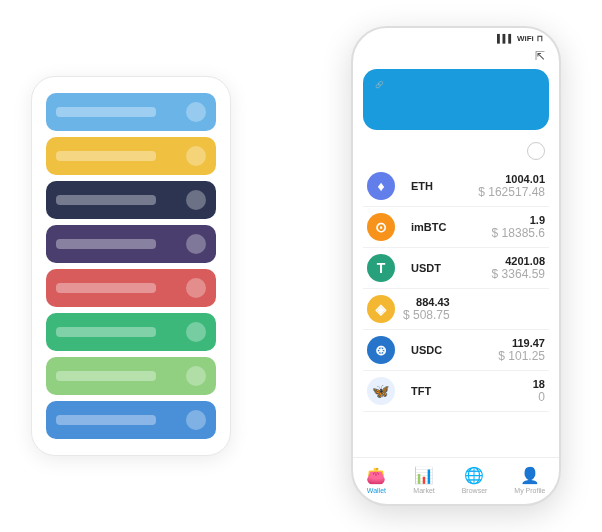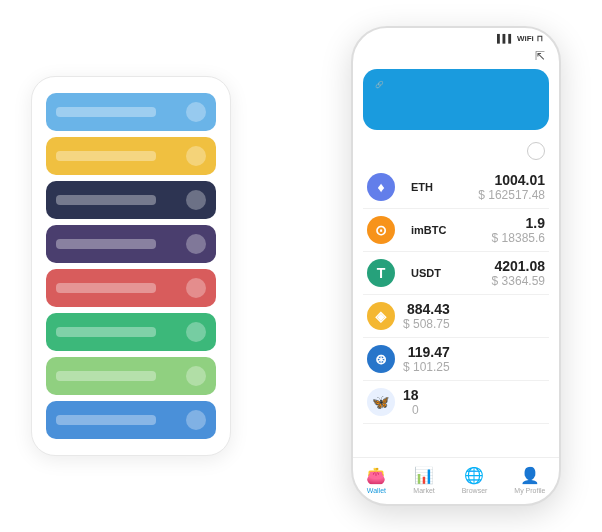--- a/index.html
+++ b/index.html
@@ -241,21 +241,21 @@
       color: #222;
       flex: 1;
       margin-left: 8px;
     }
 
     .token-amounts {
       text-align: right;
     }
 
     .token-amount {
-      font-size: 14px;
+      font-size: 11px;
       font-weight: 600;
       color: #222;
     }
 
     .token-usd {
       font-size: 12px;
       color: #aaa;
     }
 
     
@@ -398,27 +398,29 @@
         </div>
         <div class="token-item">
           <div class="token-icon" style="background: rgb(244, 183, 49); color: rgb(255, 255, 255);">◈</div>
           <div class="token-amounts">
             <div class="token-amount">884.43</div>
             <div class="token-usd">$ 508.75</div>
           </div>
         </div>
         <div class="token-item">
           <div class="token-icon" style="background: rgb(39, 117, 202); color: rgb(255, 255, 255);">⊛</div>
+          <div class="token-name">USDC</div>
           <div class="token-amounts">
             <div class="token-amount">119.47</div>
             <div class="token-usd">$ 101.25</div>
           </div>
         </div>
         <div class="token-item">
           <div class="token-icon" style="background: rgb(232, 240, 254); color: rgb(74, 144, 217);">🦋</div>
+          <div class="token-name">TFT</div>
           <div class="token-amounts">
             <div class="token-amount">18</div>
             <div class="token-usd">0</div>
           </div>
         </div>
       </div>
 
     <div class="bottom-nav">
     <div class="nav-item">
           <div class="nav-icon active">👛</div>

